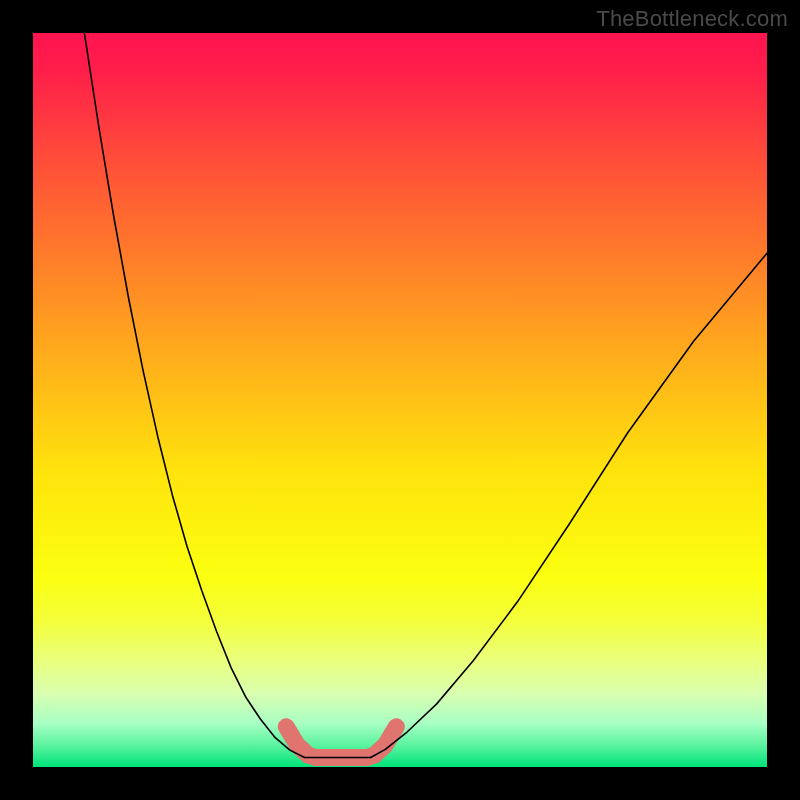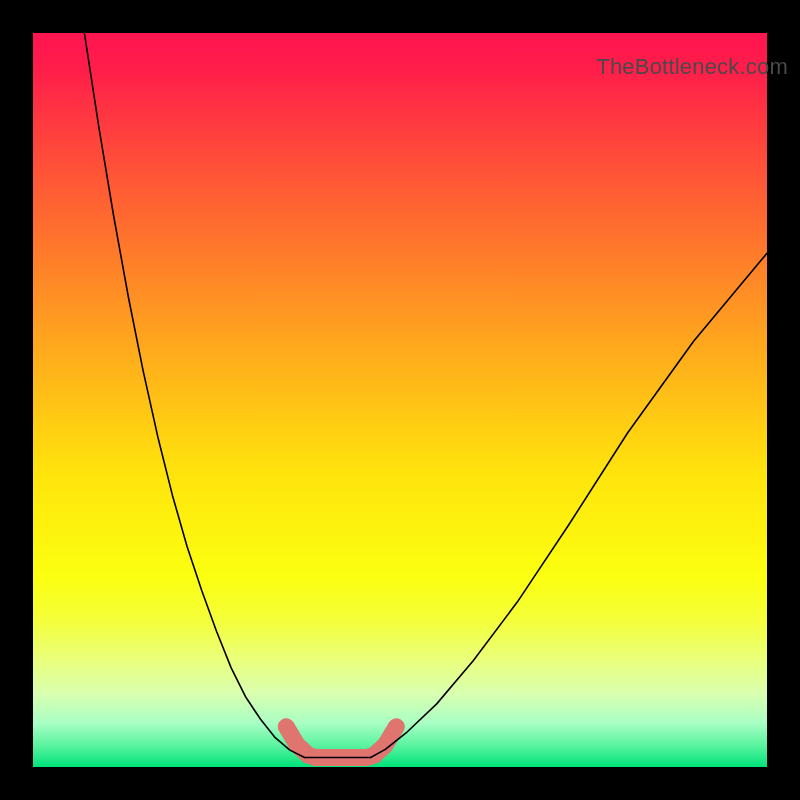--- a/index.html
+++ b/index.html
@@ -18,21 +18,20 @@
   }
   .watermark {
     position: absolute;
     top: 6px;
     right: 12px;
     color: #4a4a4a;
     font-size: 22px;
     font-weight: 500;
     letter-spacing: 0.2px;
     z-index: 10;
-    margin-top: 48px;
   }
   .plot {
     position: absolute;
     left: 33px;
     top: 33px;
     width: 734px;
     height: 734px;
   }
   .plot svg {
     display: block;

